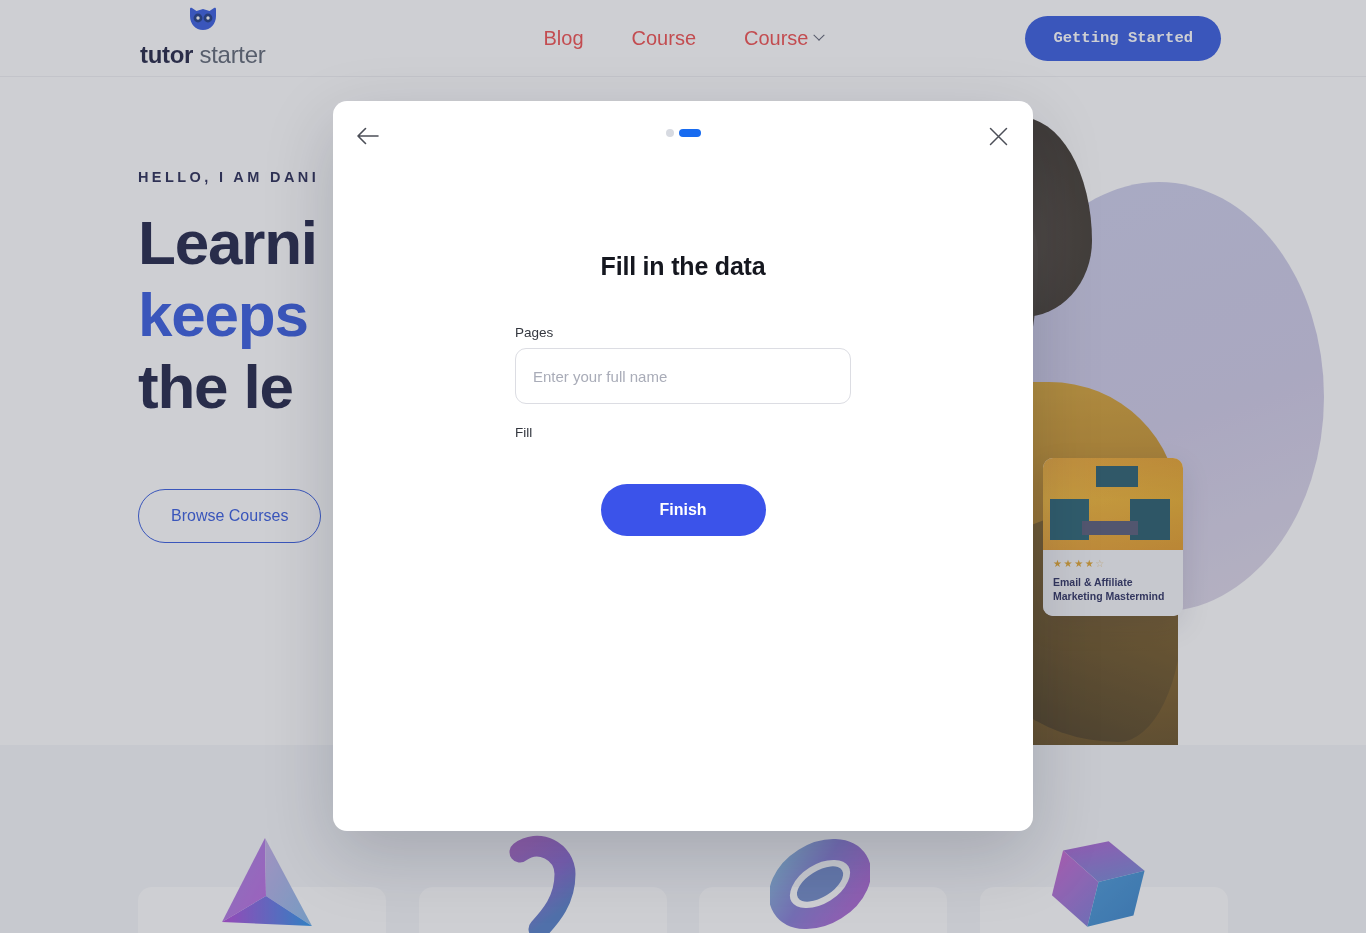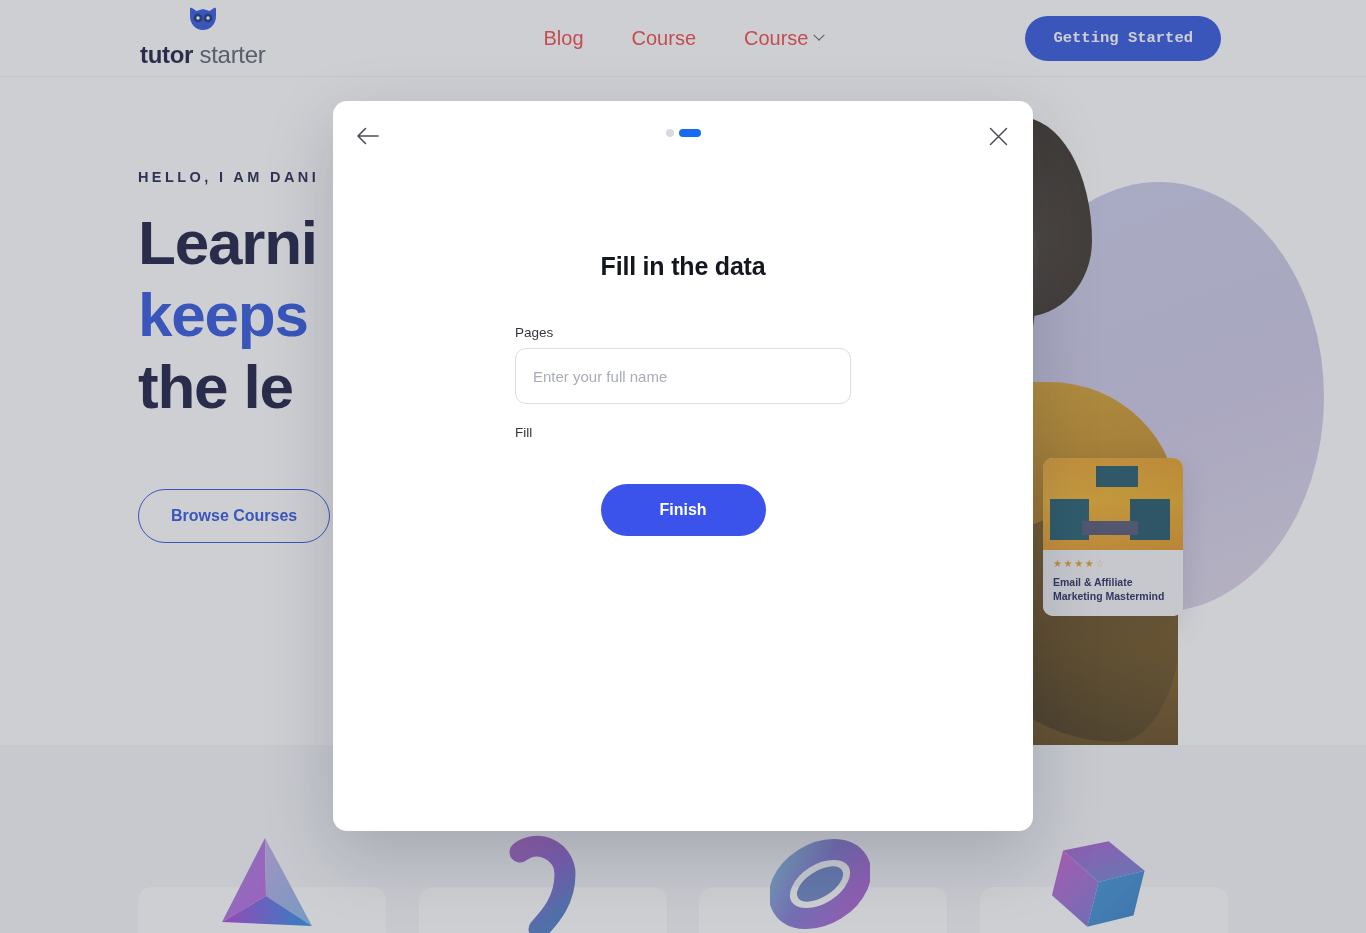--- a/index.html
+++ b/index.html
@@ -126,21 +126,21 @@
   .browse-btn {
     margin-top: 66px;
     display: inline-block;
     border: 1.5px solid #2b52dd;
     color: #2b52dd;
     background: transparent;
     border-radius: 30px;
     height: 54px;
     padding: 0 32px;
     font-size: 16px;
-    font-weight: 700;
+    font-weight: 400;
     cursor: pointer;
     font-family: "Liberation Sans", sans-serif;
   }
 
   
   .hero-art {
     position: absolute;
     right: 0;
     top: 0;
     width: 430px;

